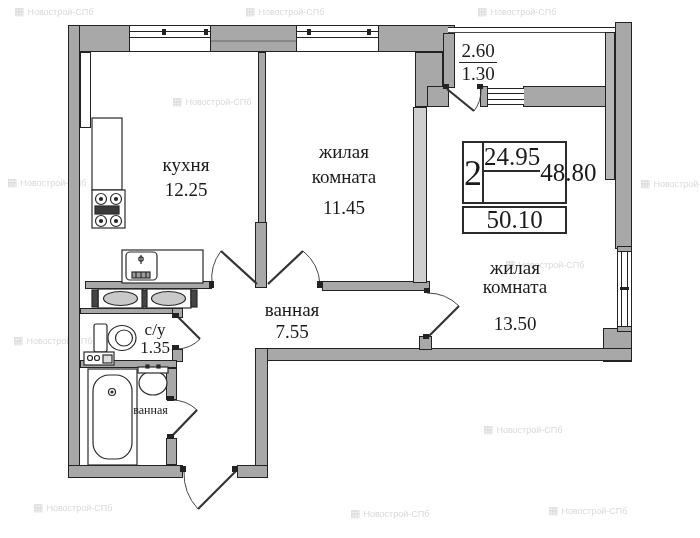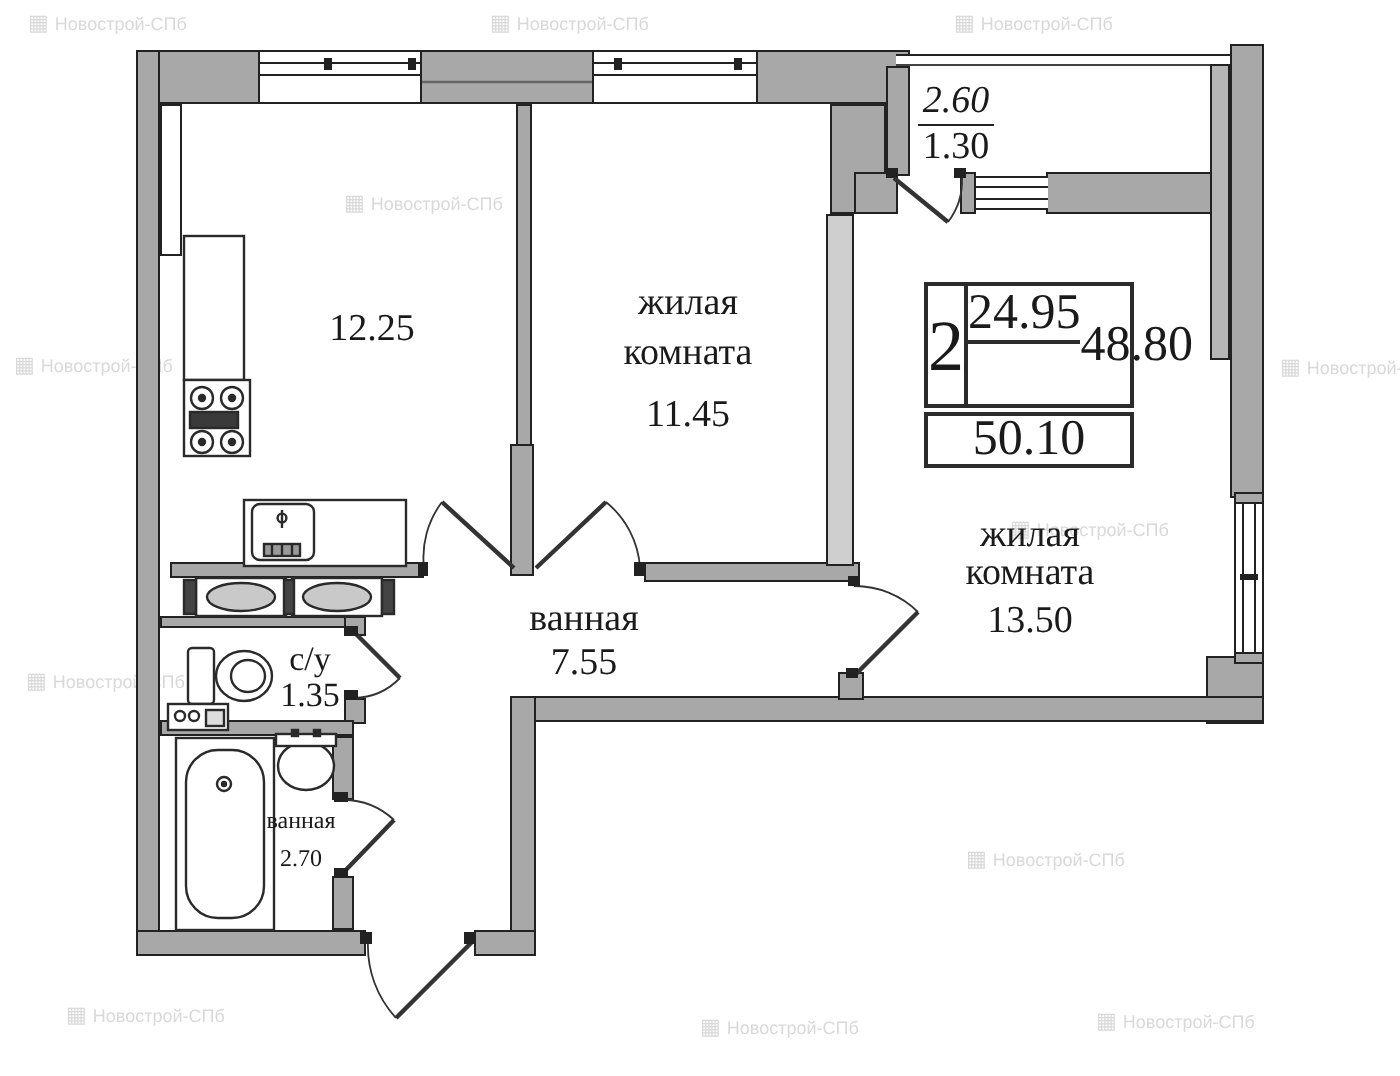--- a/index.html
+++ b/index.html
@@ -17,21 +17,21 @@
   .rail{position:absolute;background:#fff;border-top:1.5px solid #222;border-bottom:1px solid #444;box-sizing:border-box;}
   .rlabel{position:absolute;text-align:center;font-size:19px;line-height:25px;}
   .rlabel .ln{white-space:nowrap;}
   svg.overlay{position:absolute;left:0;top:0;}
   .wm{position:absolute;color:#d9d9d9;font-family:"Liberation Sans",sans-serif;font-size:9px;white-space:nowrap;}
   .wm .wm-ic{font-size:11px;margin-right:3px;}
   .tbox{position:absolute;border:2px solid #2b2b2b;box-sizing:border-box;background:#fff;
         display:flex;align-items:stretch;font-size:25px;}
   .tbox .c{display:flex;align-items:center;justify-content:center;}
   .bal{position:absolute;text-align:center;font-size:19px;line-height:22px;}
-  .bal .u{display:inline-block;border-bottom:1.5px solid #222;padding:0 2px;font-style:italic;}
+  .bal .u{display:inline-block;border-bottom:1.5px solid #222;padding:0 2px;}
 </style>
 </head>
 <body>
 
 <div id="plan">
 
   <span class="wm" style="left:14px;top:5px"><span class="wm-ic">▦</span><span>Новострой-СПб</span></span>
   <span class="wm" style="left:245px;top:5px"><span class="wm-ic">▦</span><span>Новострой-СПб</span></span>
   <span class="wm" style="left:477px;top:5px"><span class="wm-ic">▦</span><span>Новострой-СПб</span></span>
   <span class="wm" style="left:7px;top:176px"><span class="wm-ic">▦</span><span>Новострой-СПб</span></span>
@@ -206,43 +206,43 @@
         <rect x="232" y="466" width="6" height="6"></rect>
       <rect x="162" y="29" width="4" height="6"></rect>
         <rect x="204" y="29" width="4" height="6"></rect>
       <rect x="307" y="29" width="4" height="6"></rect>
         <rect x="367" y="29" width="4" height="6"></rect>
       <rect x="620" y="287" width="9" height="3"></rect>
     </g>
   </svg>
 
   <div class="rlabel" style="left:118px;top:152px;width:136px">
+    <div class="ln">кухня</div>
     <div class="ln">12.25</div>
   </div>
   <div class="rlabel" style="left:278px;top:139px;width:132px">
     <div class="ln">жилая</div>
     <div class="ln">комната</div>
     <div class="ln" style="margin-top:6px">11.45</div>
   </div>
   <div class="rlabel" style="left:450px;top:258px;width:130px;line-height:19px">
     <div class="ln">жилая</div>
     <div class="ln">комната</div>
-    <div class="ln" style="margin-top:5px">13.50</div>
+    <div class="ln" style="margin-top:18px">13.50</div>
   </div>
   <div class="rlabel" style="left:228px;top:299px;width:128px;line-height:22px">
     <div class="ln">ванная</div>
     <div class="ln">7.55</div>
   </div>
   <div class="rlabel" style="left:118px;top:321px;width:74px;font-size:17px;line-height:18px">
     <div class="ln">с/у</div>
     <div class="ln">1.35</div>
   </div>
   <div class="rlabel" style="left:103px;top:401px;width:95px;font-size:12px;line-height:19px">
     <div class="ln">ванная</div>
-    <div class="ln">2.70</div>
   </div>
   <div class="bal" style="left:446px;top:40px;width:64px">
     <div><span class="u">2.60</span></div>
     <div>1.30</div>
   </div>
 
   <div class="tbox" style="left:462px;top:141px;width:105px;height:63px">
     <div class="c" style="width:30px;border-right:2px solid #2b2b2b;font-size:36px">2</div>
     <div style="flex:1;display:flex;">
       <div class="c" style="height:27px;border-bottom:2px solid #2b2b2b">24.95</div>

